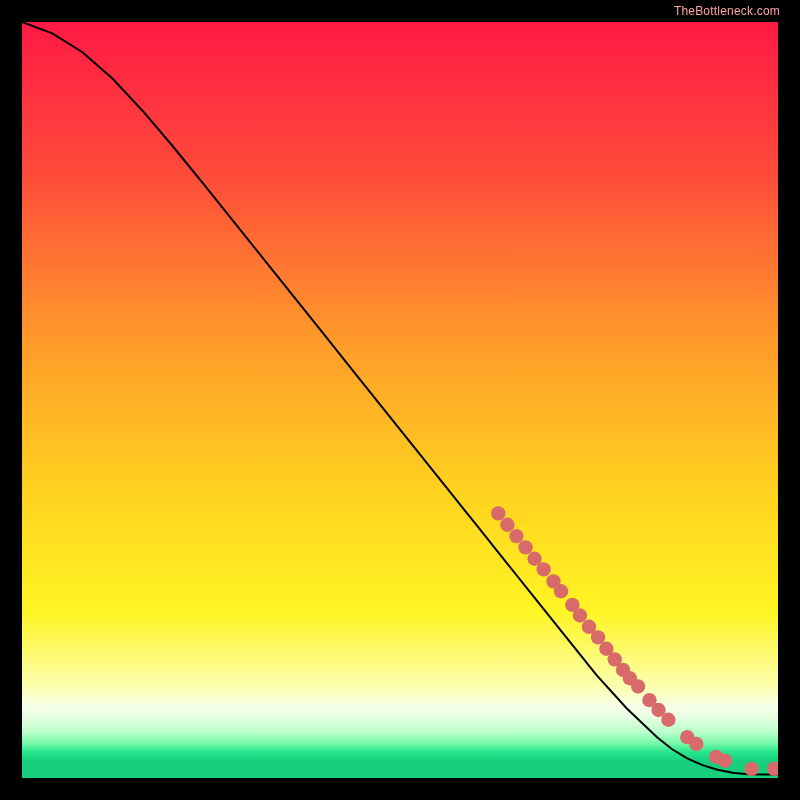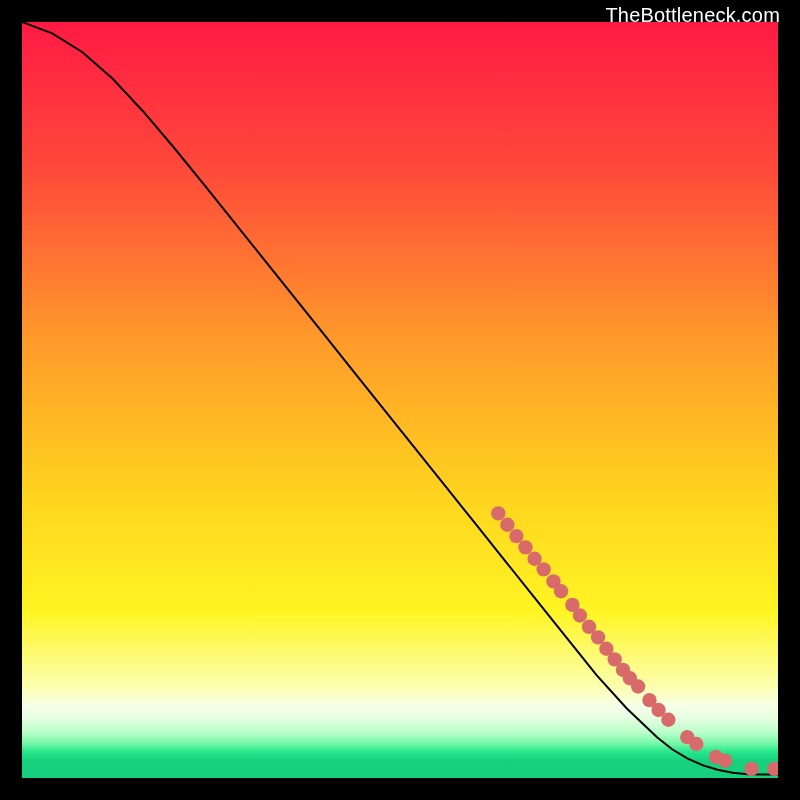--- a/index.html
+++ b/index.html
@@ -23,22 +23,22 @@
     position: absolute;
     left: 22px;
     top: 22px;
     width: 756px;
     height: 756px;
   }
   .attribution {
     position: absolute;
     top: 4px;
     right: 20px;
-    color: #ffffff;
-    font-size: 20px;
+    color: #fca5a5;
+    font-size: 12px;
     letter-spacing: 0.2px;
     font-family: Arial, Helvetica, sans-serif;
   }
   svg {
     display: block;
   }
 </style>
 </head>
 <body>
 

